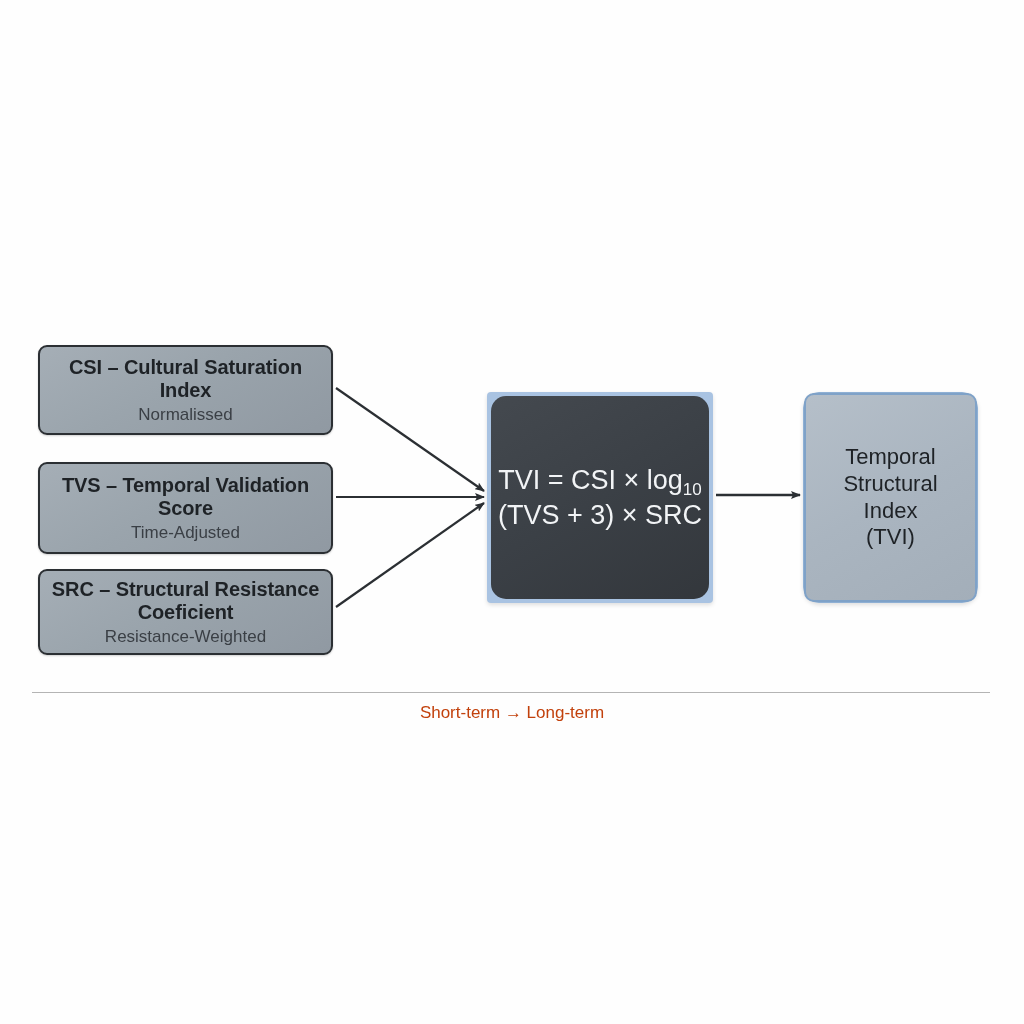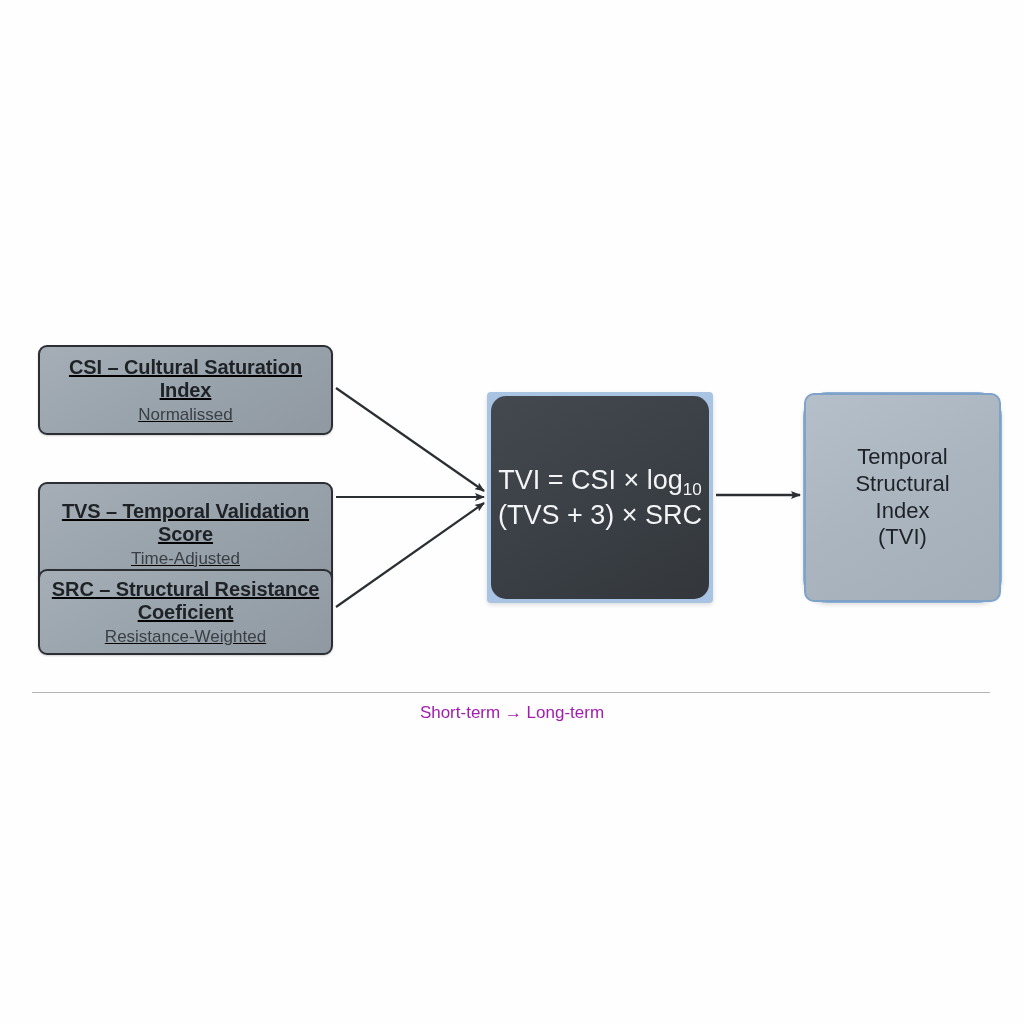--- a/index.html
+++ b/index.html
@@ -25,41 +25,40 @@
     box-sizing: border-box;
     border: 2px solid #2b2f33;
     border-radius: 9px;
     background: linear-gradient(150deg, #a5aeb6 0%, #9aa4ac 45%, #9099a2 100%);
     display: flex;
     flex-direction: column;
     align-items: center;
     justify-content: center;
     padding: 4px 8px;
     box-shadow: 0 1px 2px rgba(0,0,0,0.18);
-    text-decoration: underline;
   }
   .input-title {
     font-size: 20px;
     font-weight: bold;
     color: #1e2226;
     line-height: 1.17;
     text-align: center;
     letter-spacing: -0.1px;
   }
   .input-sub {
     margin-top: 3px;
     font-size: 17px;
     font-weight: normal;
     color: #3a3f45;
     text-align: center;
     line-height: 1.1;
   }
 
   #box-csi { left: 38px;  top: 345px; width: 295px; height: 90px; }
-  #box-tvs { left: 38px;  top: 482px; width: 295px; height: 104px; }
+  #box-tvs { left: 38px;  top: 462px; width: 295px; height: 92px; }
   #box-src { left: 38px;  top: 569px; width: 295px; height: 86px; }
 
   
   #formula-node {
     position: absolute;
     left: 487px;
     top: 392px;
     width: 226px;
     height: 211px;
     box-sizing: border-box;
@@ -92,24 +91,24 @@
     vertical-align: sub;
     line-height: 0;
   }
   .fline { display: block; }
 
   
   #output-node {
     position: absolute;
     left: 803px;
     top: 392px;
-    width: 199px;
+    width: 175px;
     height: 211px;
     box-sizing: border-box;
-    border-radius: 24px;
+    border-radius: 16px;
     background: #c7d8ec;
     border: 1px solid #8fb0d4;
     box-shadow: 0 2px 4px rgba(0,0,0,0.13);
   }
   #output-inner {
     width: 100%;
     height: 100%;
     box-sizing: border-box;
     border-radius: 10px;
     border: 2px solid #7fa2c8;
@@ -135,21 +134,21 @@
     height: 1px;
     background: #b4b4b4;
   }
   #caption {
     position: absolute;
     left: 0;
     top: 703px;
     width: 1024px;
     text-align: center;
     font-size: 17px;
-    color: #a21caf;
+    color: #c2410c;
   }
 
   
   #arrow-layer {
     position: absolute;
     left: 0; top: 0;
     width: 1024px; height: 1024px;
     pointer-events: none;
   }
 </style>

